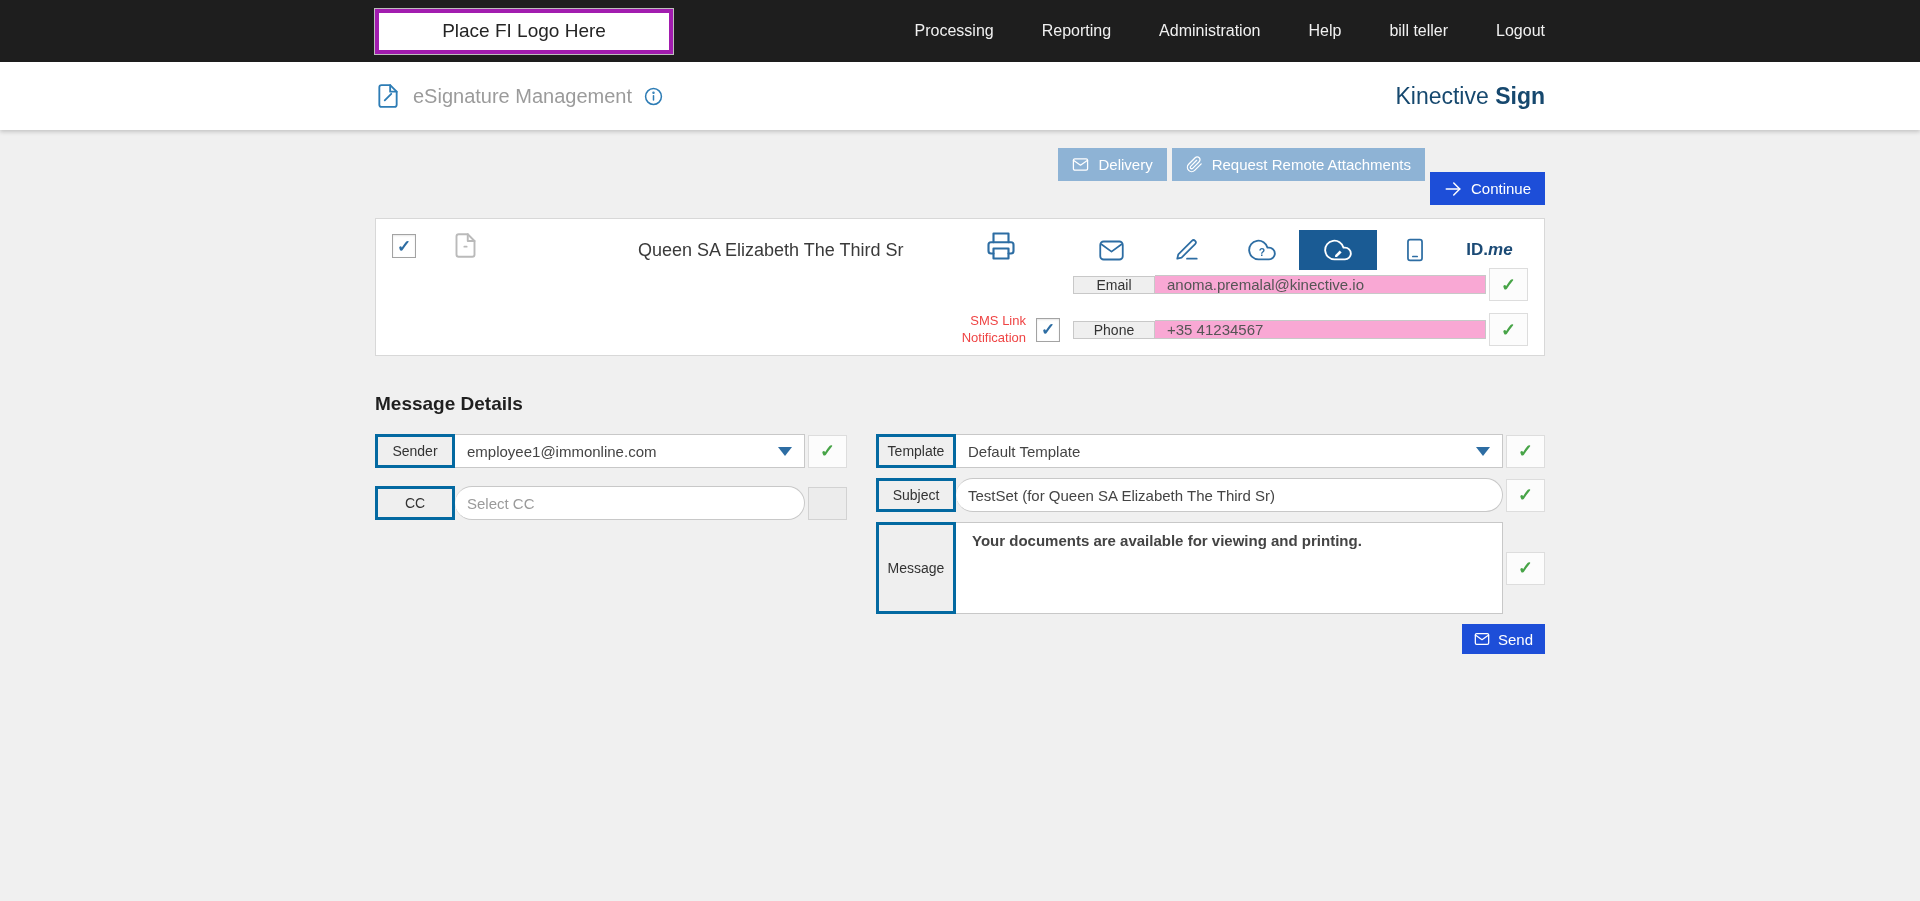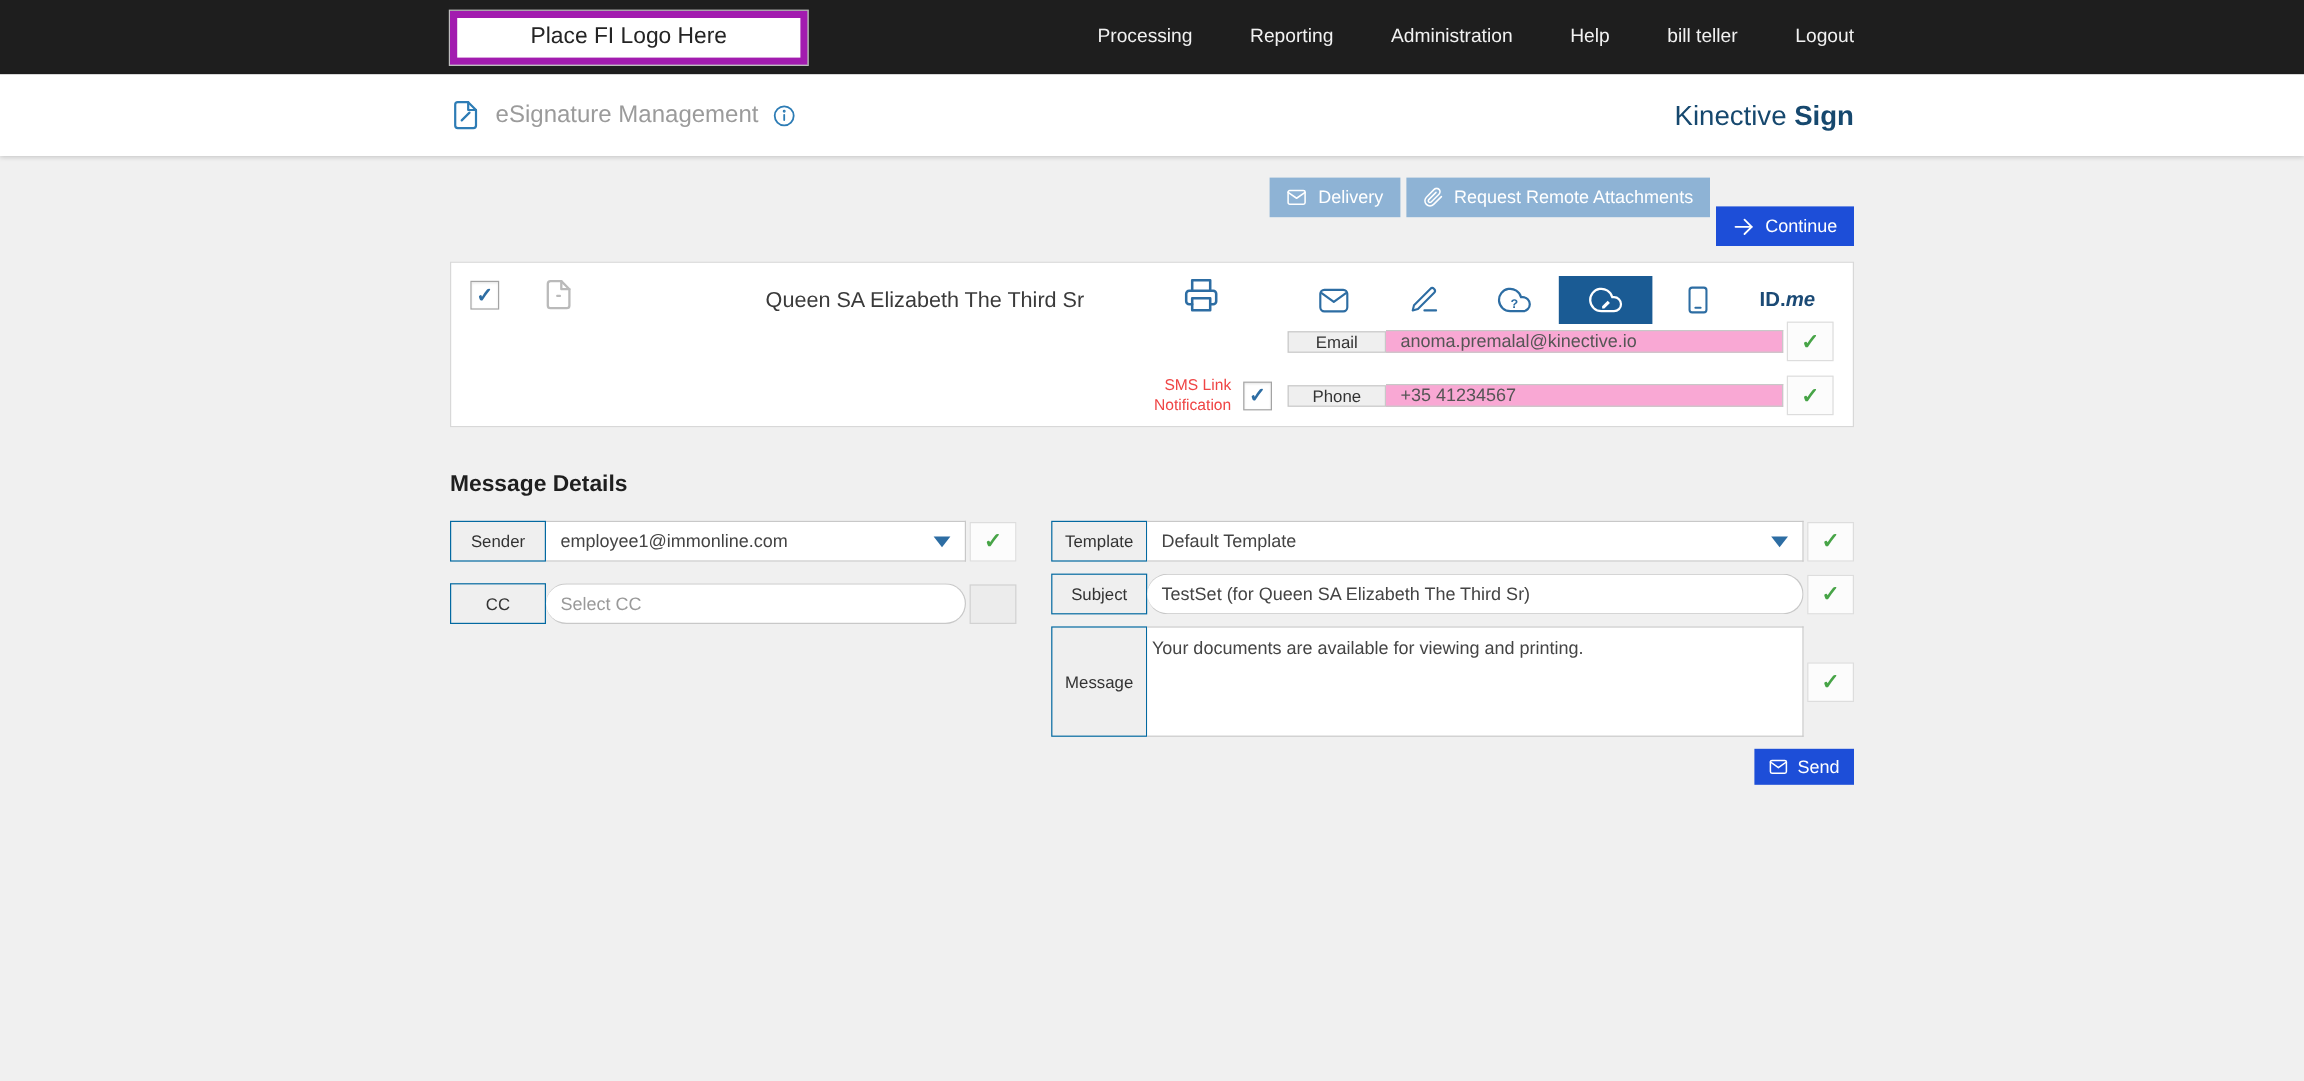--- a/index.html
+++ b/index.html
@@ -9,21 +9,21 @@
     font-family: "Liberation Sans", sans-serif;
     overflow: hidden;
   }
   .container { width: 1170px; margin: 0 auto; height: 100%; }
 
   
   .topbar { height: 62px; background: #1e1e1e; }
   .topbar-inner { display: flex; align-items: center; justify-content: space-between; }
   .logo-box {
     width: 298px; height: 45px; background: #fff;
-    border: 6px solid #a21caf; outline: 1px solid #bdbdbd;
+    border: 4px solid #a21caf; outline: 1px solid #bdbdbd;
     display: flex; align-items: center; justify-content: center;
     font-size: 19px; color: #242424;
   }
   .topnav { display: flex; gap: 48px; align-items: center; }
   .nav-item { color: #f1f1f1; font-size: 16px; cursor: pointer; white-space: nowrap; }
 
   
   .header { height: 68px; background: #fff; box-shadow: 0 2px 4px rgba(0,0,0,0.18); position: relative; z-index: 5; }
   .header-inner { display: flex; align-items: center; justify-content: space-between; }
   .header-left { display: flex; align-items: center; gap: 12px; }
@@ -84,42 +84,42 @@
   .sms-checkbox { margin-right: 13px; }
 
   
   .section-heading { margin-top: 37px; margin-bottom: 19px; font-size: 19px; font-weight: 700; color: #1f1f1f; }
   .form-area { display: flex; justify-content: space-between; align-items: flex-start; }
   .form-col-left { width: 472px; }
   .form-col-right { width: 669px; }
   .form-row { display: flex; margin-bottom: 10px; }
   .sender-row { margin-bottom: 18px; }
   .form-label {
-    width: 80px; height: 34px; background: #efefef; border: 1px solid #0369a1; flex-shrink: 0;
+    width: 80px; height: 34px; background: #efefef; border: 3px solid #0369a1; flex-shrink: 0;
     display: flex; align-items: center; justify-content: center; font-size: 14px; color: #333;
   }
   .form-field {
     position: relative; height: 34px; background: #fff; border: 1px solid #c8c8c8; border-left: none;
     display: flex; align-items: center; padding: 0 30px 0 12px; font-size: 15px; color: #444;
   }
   .form-col-left .form-field { width: 350px; }
   .form-col-right .form-field { width: 547px; }
   input.form-field { font-family: inherit; outline: none; display: block; padding: 0 12px; border-radius: 17px; }
   input.form-field::placeholder { color: #9a9a9a; }
   .dropdown { cursor: pointer; }
   .caret {
     position: absolute; right: 12px; top: 50%; margin-top: -4px; width: 0; height: 0;
     border-left: 7px solid transparent; border-right: 7px solid transparent; border-top: 9px solid #2d6da3;
   }
   .form-check-wrap { width: 39px; margin-left: 3px; display: flex; align-items: center; flex-shrink: 0; }
   .form-check-wrap .check-cell { margin-left: 0; }
   .message-row .form-label { height: 92px; }
   textarea.form-field {
     height: 92px; resize: none; font-family: inherit; outline: none; overflow: hidden;
-    padding: 8px 4px; line-height: 1.35; display: block;
+    padding: 8px 16px; line-height: 1.35; display: block; font-weight: bold;
   }
   .send-row { display: flex; justify-content: flex-end; margin-top: 10px; }
   .send-btn {
     display: flex; align-items: center; gap: 8px; height: 30px; padding: 0 12px;
     background: #1d4ed8; color: #fff; border: none; font-size: 15px; font-family: inherit; cursor: pointer;
   }
   .send-btn svg { display: block; }
 </style>
 </head>
 <body>

